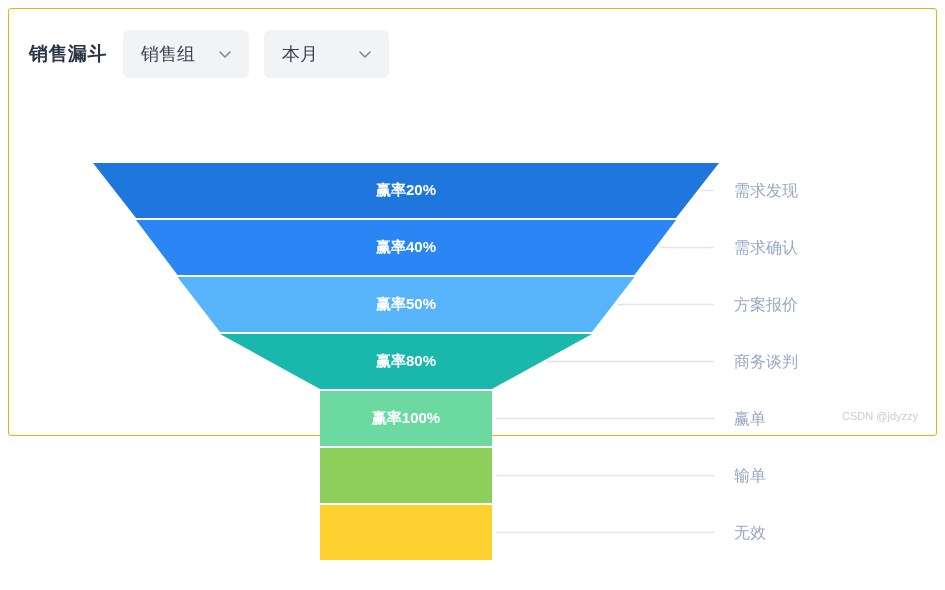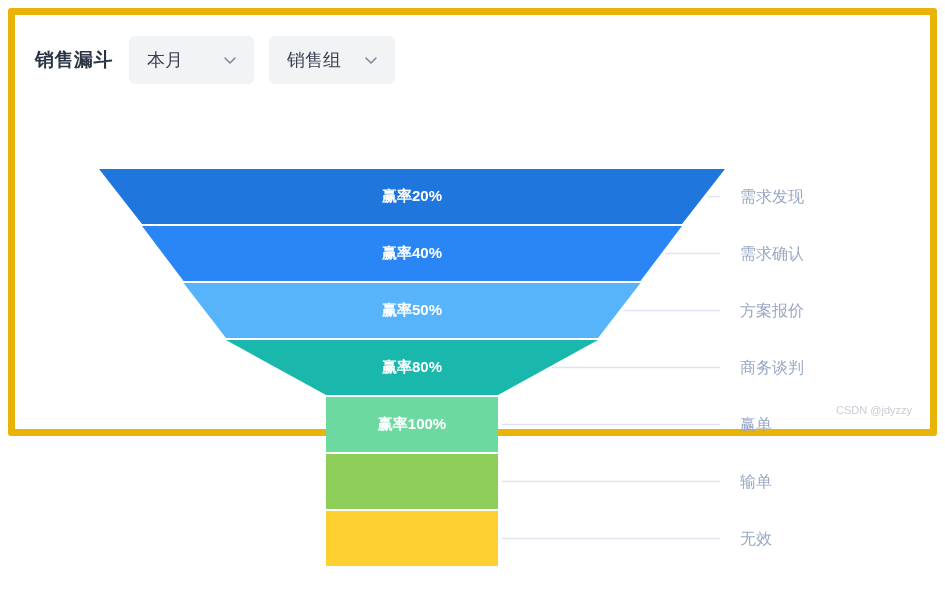--- a/index.html
+++ b/index.html
@@ -19,21 +19,21 @@
     width: 945px;
     height: 590px;
   }
   .card {
     position: absolute;
     left: 8px;
     top: 8px;
     width: 929px;
     height: 428px;
     background: #ffffff;
-    border: 7px solid #eab308;
+    border: 1px solid #eab308;
     border-radius: 3px;
     box-sizing: border-box;
   }
   .header {
     position: absolute;
     left: 20px;
     top: 20px;
     height: 50px;
     display: flex;
     align-items: center;
@@ -114,28 +114,28 @@
 </head>
 <body>
 
 <div id="app">
   <div class="card">
 
     <div class="header">
       <div class="title">销售漏斗</div>
 
       <div class="select">
-        <span class="select-value">本月</span>
+        <span class="select-value">销售组</span>
         <svg class="chevron" viewBox="0 0 16 16">
           <path d="M3 6 L8 11 L13 6" fill="none" stroke="#7c8599" stroke-width="1.5" stroke-linecap="round" stroke-linejoin="round"></path>
         </svg>
       </div>
 
       <div class="select">
-        <span class="select-value">销售组</span>
+        <span class="select-value">本月</span>
         <svg class="chevron" viewBox="0 0 16 16">
           <path d="M3 6 L8 11 L13 6" fill="none" stroke="#7c8599" stroke-width="1.5" stroke-linecap="round" stroke-linejoin="round"></path>
         </svg>
       </div>
     </div>
 
     <div class="chart-area">
       <svg class="funnel-svg" width="929" height="450" viewBox="0 0 929 450">
         <g id="funnel-segments">
             <polygon points="84,38 710,38 667,93 127,93" fill="#1f77dd"></polygon>

